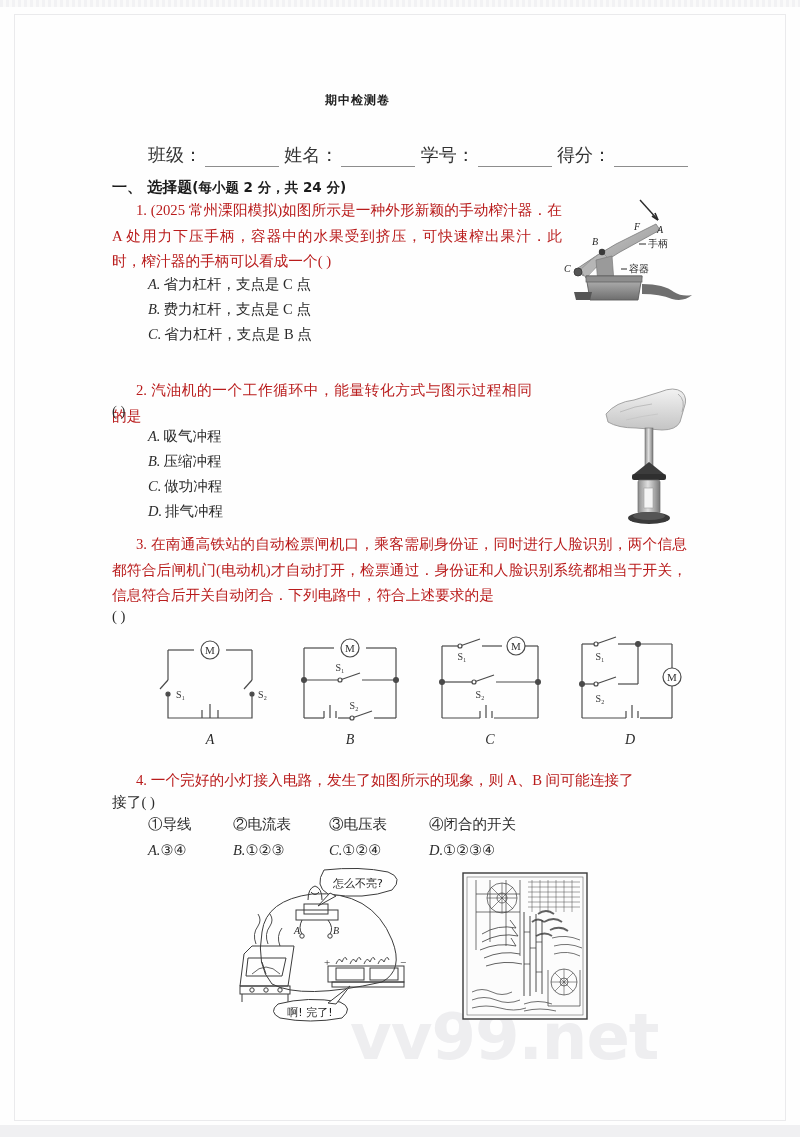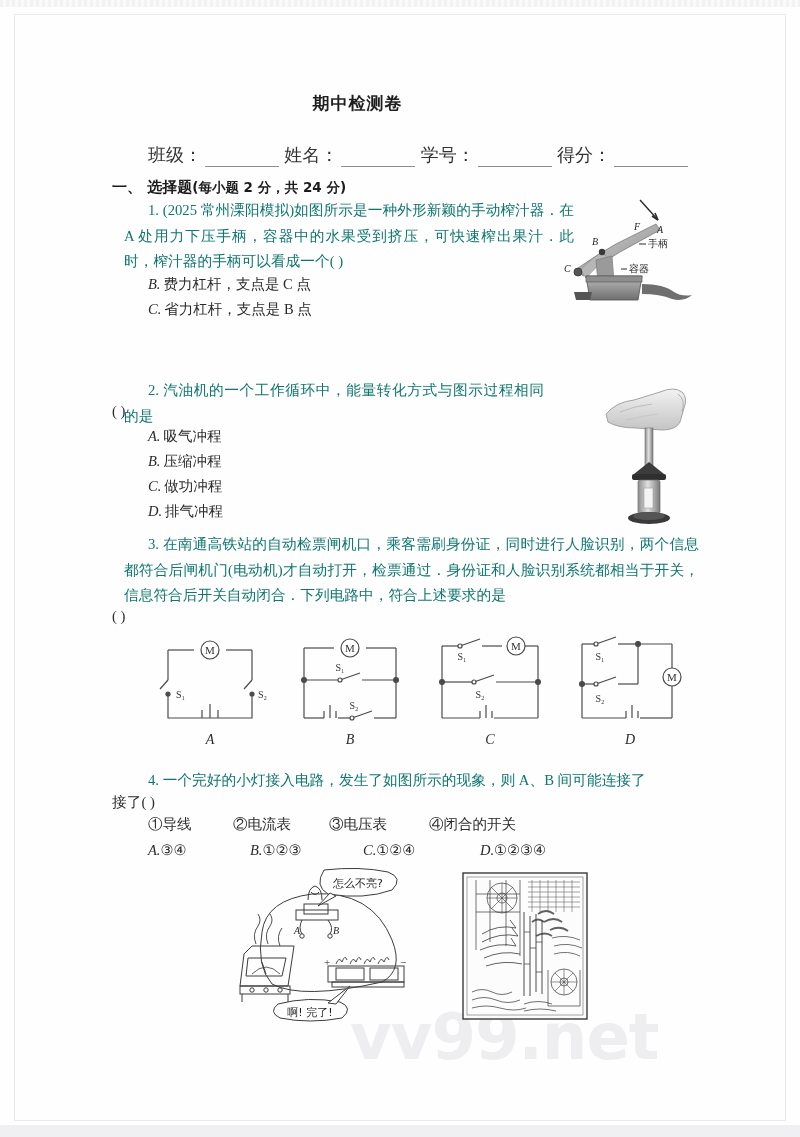--- a/index.html
+++ b/index.html
@@ -28,61 +28,61 @@
     font-size:64px;font-weight:bold;color:#eeeef0;
     letter-spacing:-1px;white-space:nowrap;
     user-select:none;
   }
 
   .content{position:absolute;left:0;top:0;width:800px;}
 
   .doc-title{
     position:absolute;left:0;top:92px;width:715px;text-align:center;
     font-family:"DejaVu Sans","Liberation Sans",sans-serif;
-    font-weight:bold;font-size:17px;color:#1e1e1e;letter-spacing:1px;
+    font-weight:bold;font-size:12px;color:#1e1e1e;letter-spacing:1px;
   }
 
   .info-row{
     position:absolute;left:148px;top:143px;width:540px;
     display:flex;align-items:flex-end;font-size:18px;color:#333;
   }
   .info-item{display:flex;align-items:flex-end;}
   .info-label{white-space:nowrap;}
   .info-blank{display:inline-block;width:74px;border-bottom:1px solid #8d8d8d;
     height:13px;margin-left:3px;}
   .info-gap{width:30px;}
 
   .sec-head{
     position:absolute;left:112px;top:178px;
     font-family:"DejaVu Sans","Liberation Sans",sans-serif;
     font-size:15px;font-weight:bold;color:#1b1b1b;
   }
   .sec-head .score{font-size:13.5px;font-weight:bold;}
 
-  .q{position:absolute;font-size:14.7px;line-height:25.5px;color:#0f766e;text-align:justify;margin-left:12px;}
+  .q{position:absolute;font-size:14.7px;line-height:25.5px;color:#b91c1c;text-align:justify;}
   .q .ind{display:inline-block;width:24px;}
   .opt{font-size:14.5px;line-height:25px;color:#2a2a2a;}
   .opt .lbl{font-style:italic;font-family:"Liberation Serif",serif;margin-right:3px;}
 
   
   #q1-text{left:112px;top:198px;width:450px;}
   #q1-opts{position:absolute;left:148px;top:272px;}
   
   #q2-text{left:112px;top:378px;width:420px;}
   #q2-paren{position:absolute;left:112px;top:403px;font-size:14.7px;}
   #q2-opts{position:absolute;left:148px;top:424px;}
   
   #q3-text{left:112px;top:532px;width:575px;}
   #q3-paren{position:absolute;left:112px;top:608px;font-size:14.7px;}
   
   #q4-text{left:112px;top:768px;width:575px;}
   #q4-paren{position:absolute;left:112px;top:793px;font-size:14.7px;}
   #q4-items{position:absolute;left:148px;top:815px;font-size:14.5px;display:flex;}
   #q4-items span{display:inline-block;}
-  #q4-opts{position:absolute;left:148px;top:842px;font-size:14.5px;display:flex;gap:17px;}
+  #q4-opts{position:absolute;left:148px;top:842px;font-size:14.5px;display:flex;}
   #q4-opts .oc{display:inline-block;}
   #q4-opts .lbl{font-style:italic;}
 
   
   .circuits{position:absolute;left:150px;top:632px;width:520px;height:128px;}
   .ccell{position:absolute;top:0;width:120px;height:100px;}
   .clabel{position:absolute;top:100px;width:120px;text-align:center;
     font-style:italic;font-size:14px;color:#2b2b2b;}
 
   
@@ -133,20 +133,21 @@
 
     <div class="sec-head">
       <span>一、 选择题</span><span class="score">(每小题 2 分，共 24 分)</span>
     </div>
 
     <div class="q" id="q1-text">
       <span class="ind"></span><span>1.</span>
       <span>(2025 常州溧阳模拟)</span><span>如图所示是一种外形新颖的手动榨汁器．在 A 处用力下压手柄，容器中的水果受到挤压，可快速榨出果汁．此时，榨汁器的手柄可以看成一个(      )</span>
     </div>
     <div id="q1-opts">
+      <div class="opt"><span class="lbl">A.</span><span>省力杠杆，支点是 C 点</span></div>
       <div class="opt"><span class="lbl">B.</span><span>费力杠杆，支点是 C 点</span></div>
       <div class="opt"><span class="lbl">C.</span><span>省力杠杆，支点是 B 点</span></div>
     </div>
 
     <div class="q" id="q2-text">
       <span class="ind"></span><span>2.</span>
       <span>汽油机的一个工作循环中，能量转化方式与图示过程相同的是</span>
     </div>
     <div id="q2-paren">(      )</div>
     <div id="q2-opts">

